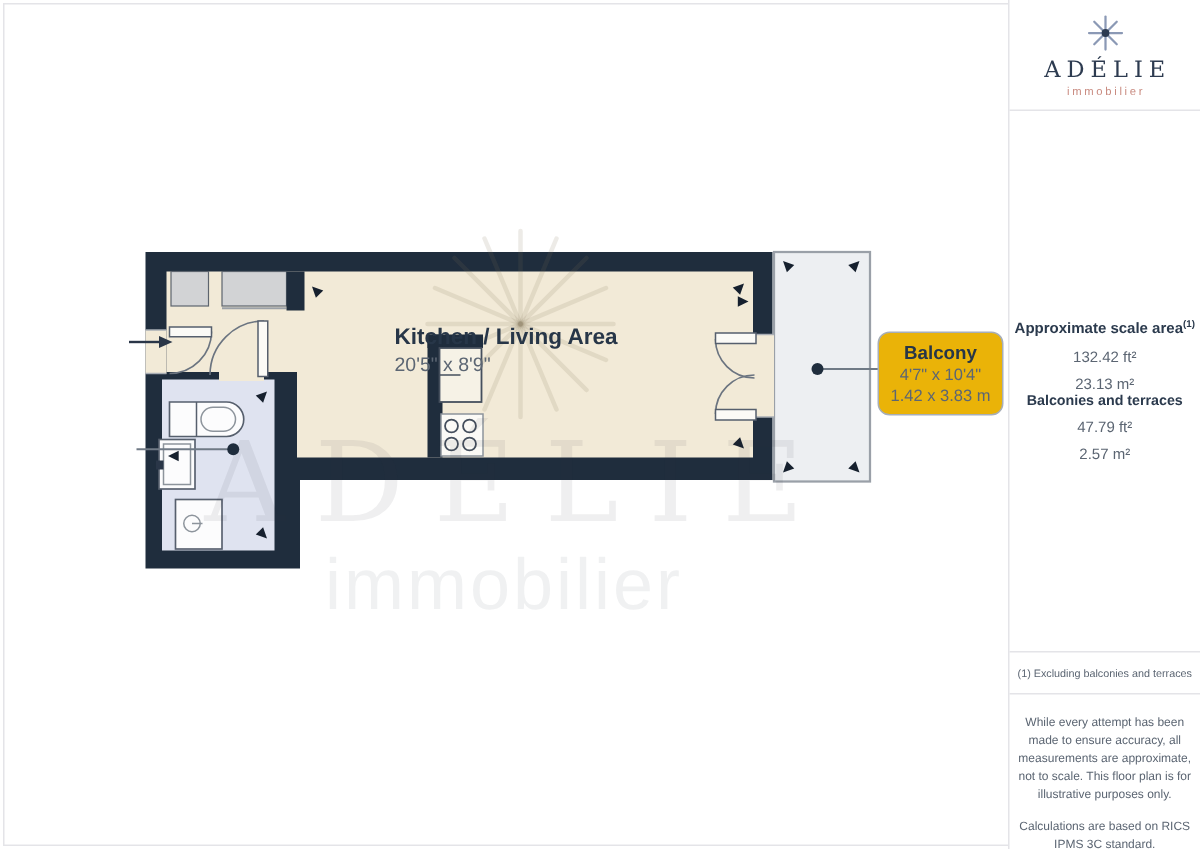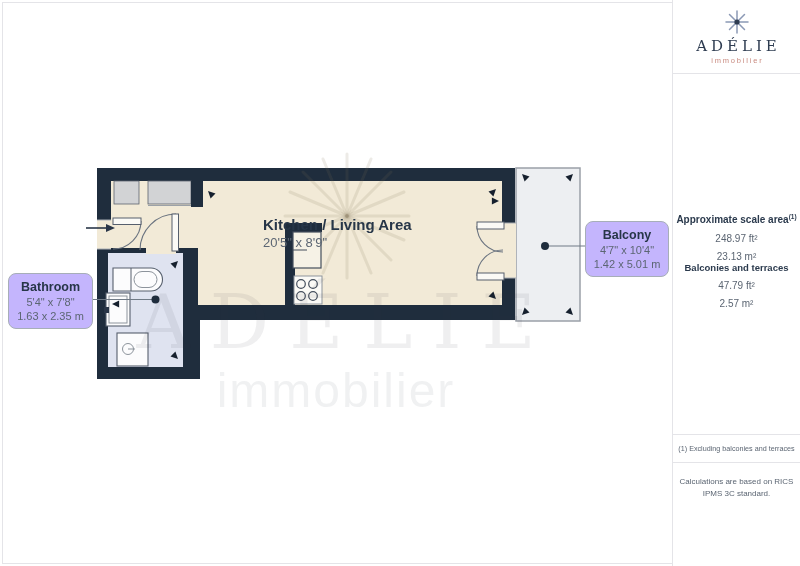--- a/index.html
+++ b/index.html
@@ -38,21 +38,21 @@
     letter-spacing:20px;text-indent:20px;color:rgba(45,52,64,0.08);
     pointer-events:none;white-space:nowrap;}
   .wm-immobilier{position:absolute;left:0;top:367px;width:672px;text-align:center;
     font-family:"Liberation Sans",sans-serif;font-size:48px;line-height:1;
     letter-spacing:2px;color:rgba(45,52,64,0.07);pointer-events:none;white-space:nowrap;}
 
   
   .kitchen-label{position:absolute;left:263px;top:215px;width:200px;text-align:left;}
   .room-title{font-size:15px;font-weight:bold;color:var(--text_dark);line-height:19px;}
   .room-dims{font-size:13px;color:var(--text_gray);line-height:17px;}
-  .label-box{position:absolute;background:#c4b5fd;border:1.5px solid #a7aeb8;
+  .label-box{position:absolute;background:#eab308;border:1.5px solid #a7aeb8;
     border-radius:8px;text-align:center;padding:5px 3px;}
   .bathroom-box{left:8px;top:273px;width:85px;}
   .balcony-box{left:585px;top:221px;width:84px;}
   .box-title{font-size:12.5px;font-weight:bold;color:var(--text_dark);line-height:16px;}
   .box-dims{font-size:11px;color:var(--text_gray);line-height:14px;}
 
   
   .sidebar{position:absolute;left:672px;top:0;width:128px;height:566px;
     background:#fff;border-left:1px solid var(--divider);}
   .logo-section{height:74px;border-bottom:1px solid var(--divider);
@@ -178,60 +178,56 @@
   </svg>
 
   <div class="wm-adelie">ADÉLIE</div>
   <div class="wm-immobilier">immobilier</div>
 
   <div class="kitchen-label">
     <div class="room-title">Kitchen / Living Area</div>
     <div class="room-dims">20'5" x 8'9"</div>
   </div>
 
-  <div class="label-box bathroom-box">
-    <div class="box-title">Bathroom</div>
-    <div class="box-dims">5'4" x 7'8"</div>
-    <div class="box-dims">1.63 x 2.35 m</div>
-  </div>
 
   <div class="label-box balcony-box">
     <div class="box-title">Balcony</div>
     <div class="box-dims">4'7" x 10'4"</div>
-    <div class="box-dims">1.42 x 5.01 m</div>
+    <div class="box-dims">1.42 x 3.83 m</div>
   </div>
 
   <div class="sidebar">
 
     <div class="logo-section">
       <svg width="26" height="26" viewBox="0 0 26 26">
         <g stroke="#8b99b5" stroke-width="1.5" stroke-linecap="round">
           <line x1="13" y1="2" x2="13" y2="24"></line>
           <line x1="2" y1="13" x2="24" y2="13"></line>
           <line x1="5.5" y1="5.5" x2="20.5" y2="20.5"></line>
           <line x1="20.5" y1="5.5" x2="5.5" y2="20.5"></line>
         </g>
         <circle cx="13" cy="13" r="2.6" fill="#2d3b50"></circle>
       </svg>
       <div class="logo-brand">ADÉLIE</div>
       <div class="logo-sub">immobilier</div>
     </div>
 
     <div class="main-section">
       <div class="area-heading"><span>Approximate scale area</span><sup>(1)</sup></div>
-      <div class="area-value">248.97 ft²</div>
+      <div class="area-value">132.42 ft²</div>
       <div class="area-value">23.13 m²</div>
       <div class="area-subheading">Balconies and terraces</div>
       <div class="area-value">47.79 ft²</div>
       <div class="area-value">2.57 m²</div>
     </div>
 
     <div class="footnote-section">
       <div class="footnote-text">(1) Excluding balconies and terraces</div>
     </div>
 
     <div class="legal-section">
+      <div class="legal-text">While every attempt has been made to ensure accuracy, all measurements are approximate, not to scale. This floor plan is for illustrative purposes only.</div>
       <div class="legal-text">Calculations are based on RICS IPMS 3C standard.</div>
 
     </div>
 
   </div>
 </div>
 
 </body></html>

